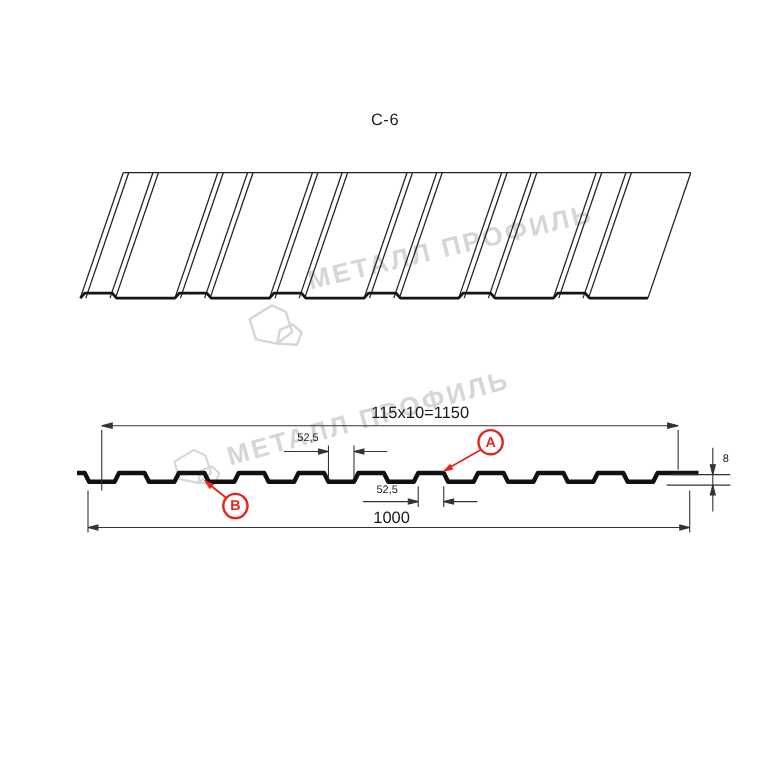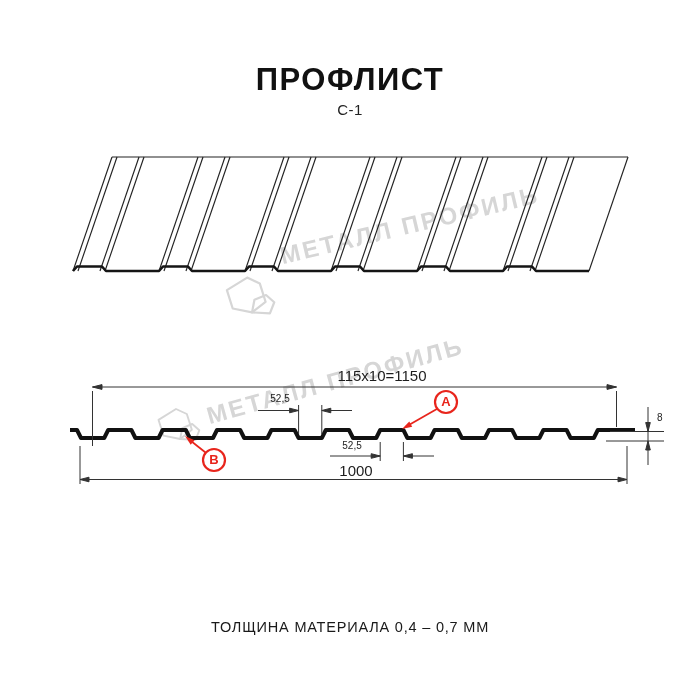--- a/index.html
+++ b/index.html
@@ -27,22 +27,21 @@
   .wm-logo-1{left:224px;top:274px;}
   .wm-logo-2{left:156px;top:405px;}
   #line-art{position:absolute;left:0;top:0;z-index:2;}
   .hdr,.ftr{z-index:3;}
 </style>
 </head>
 <body>
 
 <div class="page">
 
-  <div class="abs ctr title hdr">ПРОФЛИСТ</div>
-  <div class="abs ctr subtitle hdr">С-1</div>
+  <div class="abs ctr subtitle hdr">С-6</div>
 
   <svg class="abs wm-logo wm-logo-1" width="58" height="42" viewBox="0 0 60 42">
     <g fill="none" stroke="#d6d6d6" stroke-width="2.3" stroke-linejoin="round">
       <path d="M24 3 L3 16 L9 35 L29 39 L43 28 L37 9 Z"></path>
       <path d="M29 39 L31.5 26 L43.5 21 L52 28.5 L47.5 40 Z"></path>
     </g>
   </svg>
   <div class="abs wm-text wm-text-1">МЕТАЛЛ ПРОФИЛЬ</div>
 
   <svg class="abs wm-logo wm-logo-2" width="50" height="38" viewBox="0 0 60 42">
@@ -144,15 +143,14 @@
 
   <div class="abs ctr dim dim-1150">115x10=1150</div>
   <div class="abs ctr dim dim-52u">52,5</div>
   <div class="abs ctr dim dim-52l">52,5</div>
   <div class="abs dim dim-8">8</div>
   <div class="abs ctr dim dim-1200">1000</div>
 
   <div class="abs side-label label-a">A</div>
   <div class="abs side-label label-b">B</div>
 
-  <div class="abs ctr caption ftr">ТОЛЩИНА МАТЕРИАЛА 0,4 – 0,7 ММ</div>
 
 </div>
 
 </body></html>

